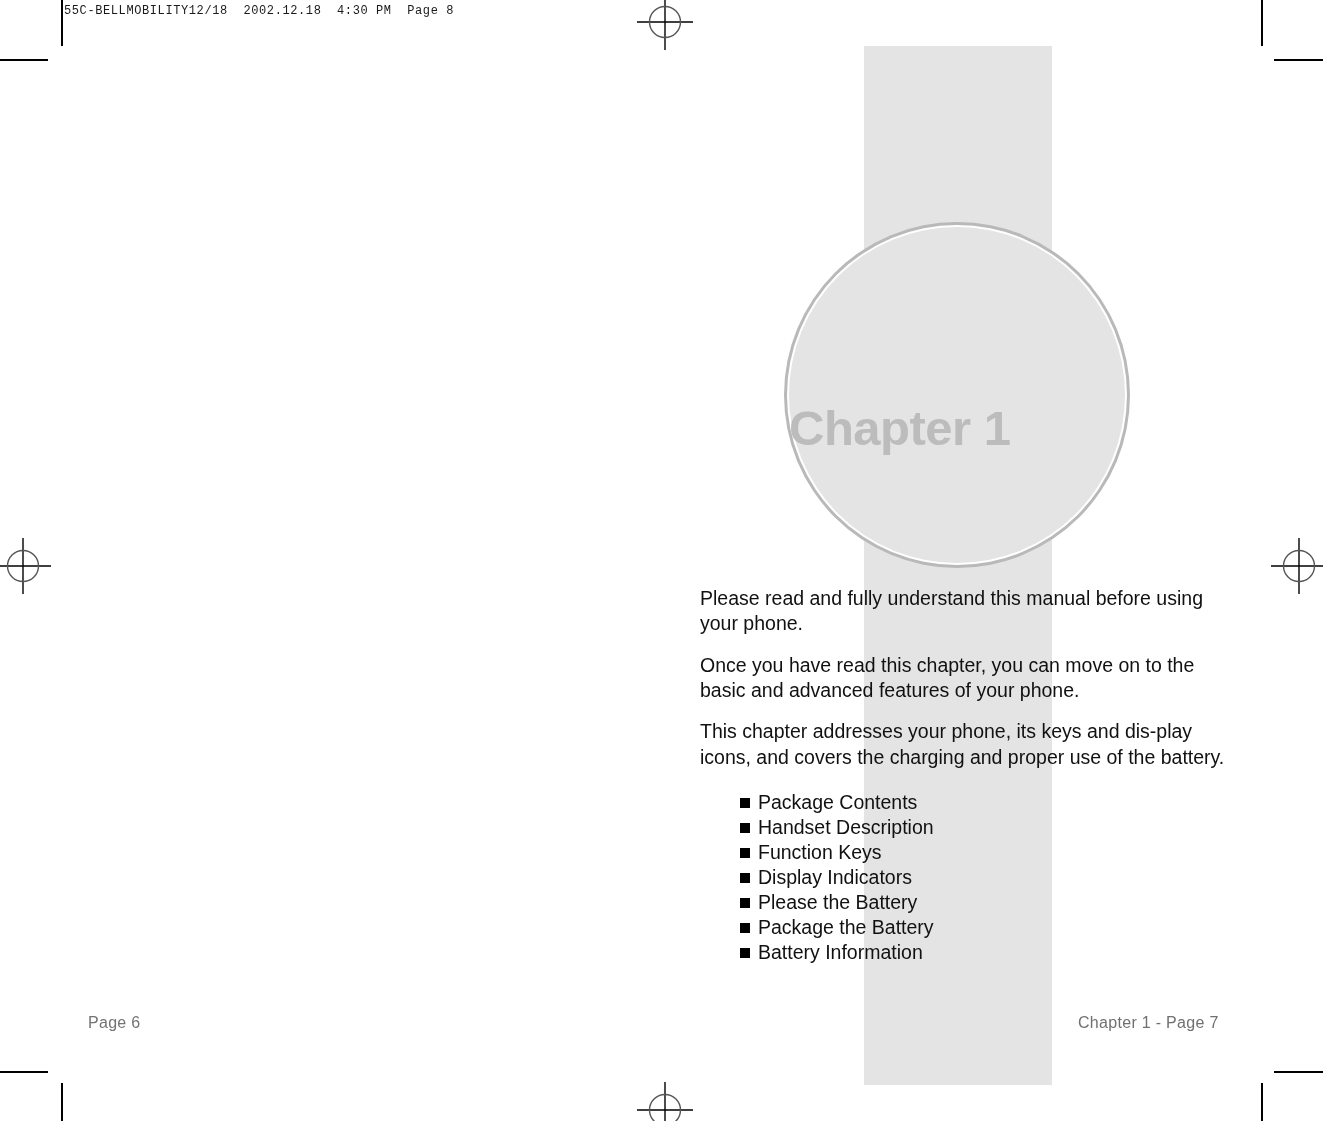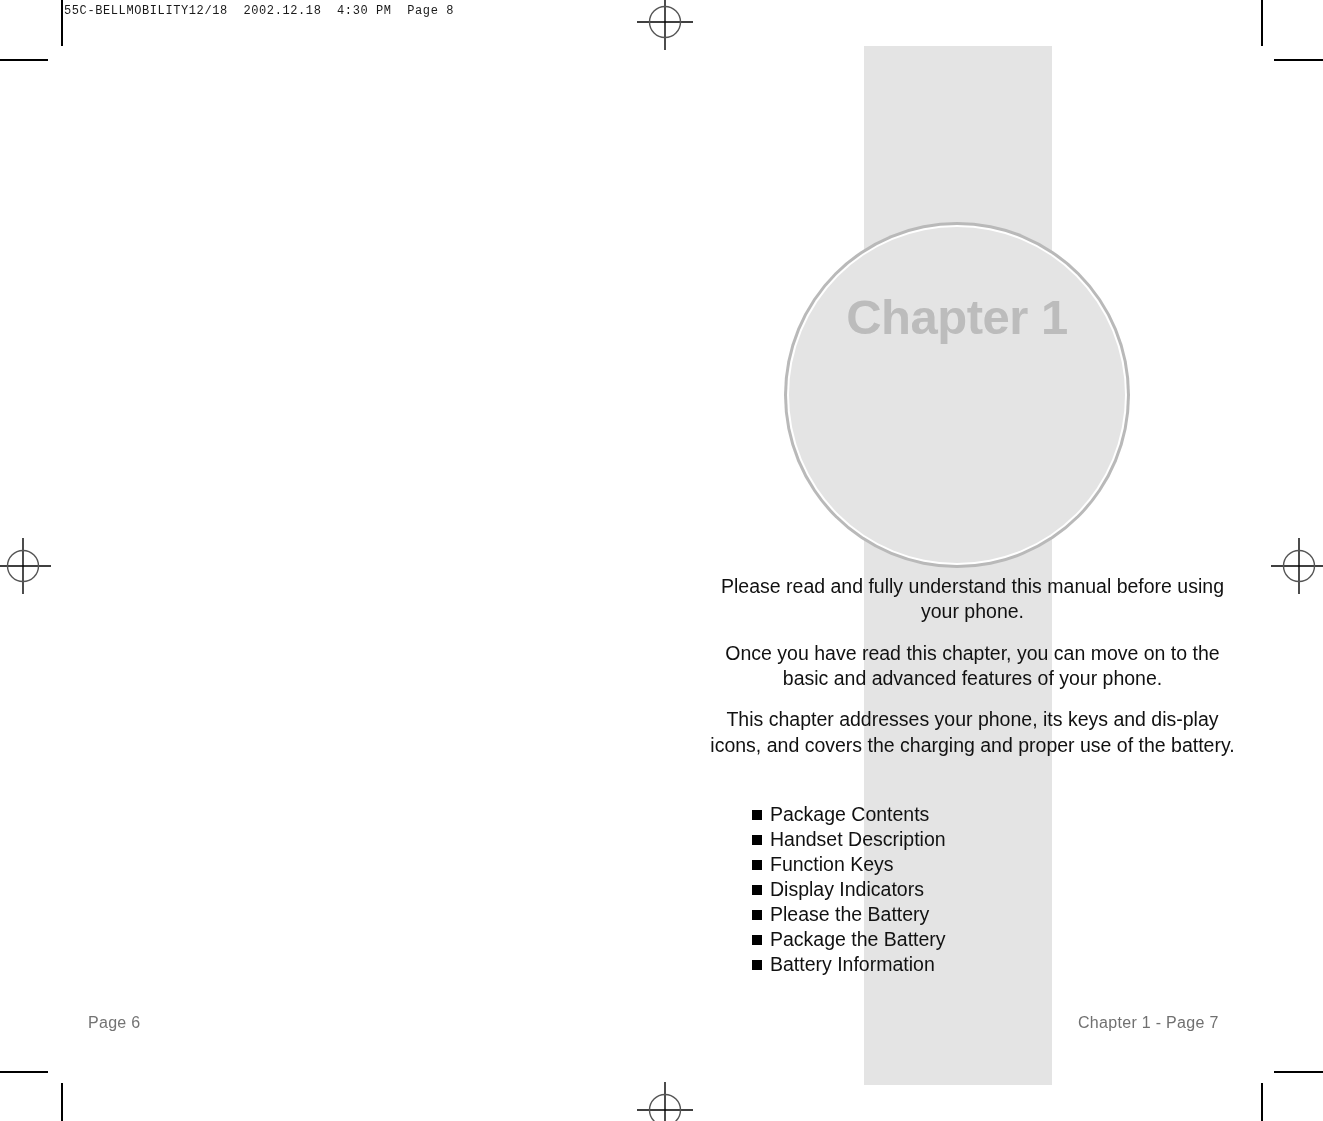--- a/index.html
+++ b/index.html
@@ -53,21 +53,21 @@
     left: 789px;
     top: 227px;
     width: 336px;
     height: 336px;
     border-radius: 50%;
     background: #e4e4e4;
     box-shadow:
       0 0 0 2px #ffffff,
       0 0 0 5px #b9b9b9;
     display: flex;
-    flex-direction: column;
+    flex-direction: row;
     align-items: center;
     justify-content: flex-start;
   }
   .chapter-kicker {
     margin-top: 66px;
     font-size: 49px;
     font-weight: bold;
     color: #bcbcbc;
     letter-spacing: -0.5px;
     line-height: 1;
@@ -85,30 +85,29 @@
   .body-col {
     position: absolute;
     left: 700px;
     top: 574px;
     width: 545px;
   }
   .para {
     font-size: 19.5px;
     line-height: 1.3;
     color: #111111;
-    margin: 0 0 16px 0;
-    text-align: center;
+    margin: 12px 0 16px 0;
   }
   .para:last-child { margin-bottom: 0; }
 
   .toc-list {
     position: absolute;
     left: 740px;
     top: 790px;
-    margin: 12px;
+    margin: 0;
     padding: 0;
     list-style: none;
   }
   .toc-item {
     display: flex;
     align-items: center;
     font-size: 19.5px;
     line-height: 1.285;
     color: #111111;
   }

